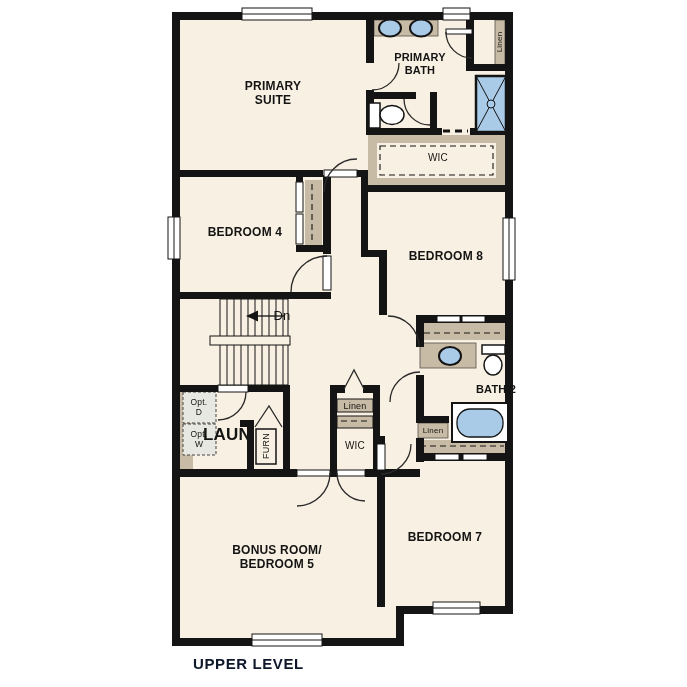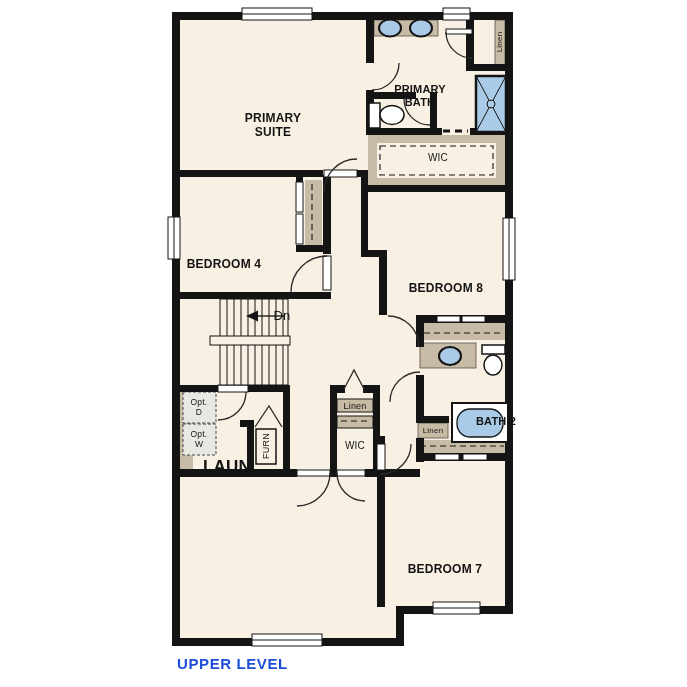--- a/index.html
+++ b/index.html
@@ -1,24 +1,24 @@
 <!DOCTYPE html>
 <html style="--floor: #f8f0e2; --wall: #141414; --counter: #c8bba5; --fixture: #a9cbe8; --optbox: #e8e8e3;"><head>
 <meta charset="utf-8">
 <style>
   html,body{margin:0;padding:0;background:#ffffff;}
   .stage{position:relative;width:687px;height:687px;background:#fff;overflow:hidden;
          font-family:"Liberation Sans",sans-serif;}
   .stage svg{position:absolute;left:0;top:0;}
   .lbl{position:absolute;transform:translate(-50%,-50%);color:#141414;
        white-space:pre-line;text-align:center;line-height:1.18;letter-spacing:.2px;}
-  .b{font-weight:bold;margin-top:32px;}
+  .b{font-weight:bold;}
   .vert{transform:translate(-50%,-50%) rotate(-90deg);transform-origin:center;}
-  .title{position:absolute;color:#1d4ed8;font-weight:bold;font-size:15px;
-         letter-spacing:.6px;transform:translate(0,-50%);}
+  .title{position:absolute;color:#0f172a;font-weight:bold;font-size:15px;
+         letter-spacing:.6px;transform:translate(0,-50%);margin-left:16px;}
   .wall{fill:#141414;}
   .jamb{fill:#ffffff;stroke:#141414;stroke-width:1;}
   .win{fill:#ffffff;stroke:#141414;stroke-width:1;}
   .arc{fill:none;stroke:#2b2b2b;stroke-width:1.3;}
   .thin{stroke:#141414;stroke-width:1;fill:none;}
   .dash{stroke:#141414;stroke-width:1.1;fill:none;stroke-dasharray:6 4;}
 </style>
 </head>
 <body>
 
@@ -227,29 +227,31 @@
     <rect x="256" y="429" width="20" height="35" style="fill:var(--floor)" stroke="#141414" stroke-width="1.5"></rect>
   </g>
 </svg>
 
 <div class="lbl b" style="left:273px;top:93px;font-size:12px">PRIMARY
 SUITE</div>
 <div class="lbl b" style="left:420px;top:64px;font-size:11px">PRIMARY
 BATH</div>
 <div class="lbl" style="left:438px;top:158px;font-size:10px">WIC</div>
 <div class="lbl vert" style="left:500px;top:42px;font-size:8px">Linen</div>
-<div class="lbl b" style="left:224px;top:232px;font-size:12px">BEDROOM 4</div>
+<div class="lbl b" style="left:245px;top:232px;font-size:12px">BEDROOM 4</div>
 <div class="lbl b" style="left:446px;top:256px;font-size:12px">BEDROOM 8</div>
 <div class="lbl" style="left:282px;top:316px;font-size:13px">Dn</div>
 <div class="lbl b" style="left:227px;top:435px;font-size:17px">LAUN</div>
 <div class="lbl vert" style="left:266px;top:446px;font-size:9px">FURN</div>
 <div class="lbl" style="left:199px;top:407px;font-size:8.5px">Opt.
 D</div>
 <div class="lbl" style="left:199px;top:439px;font-size:8.5px">Opt.
 W</div>
 <div class="lbl" style="left:355px;top:406px;font-size:9px">Linen</div>
 <div class="lbl" style="left:355px;top:446px;font-size:10px">WIC</div>
 <div class="lbl b" style="left:496px;top:389px;font-size:11px">BATH 2</div>
 <div class="lbl" style="left:433px;top:431px;font-size:8px">Linen</div>
 <div class="lbl b" style="left:445px;top:537px;font-size:12px">BEDROOM 7</div>
+<div class="lbl b" style="left:277px;top:557px;font-size:12px">BONUS ROOM/
+BEDROOM 5</div>
 <div class="title" style="left:177px;top:663px">UPPER LEVEL</div>
 
 </div>
 
 </body></html>

